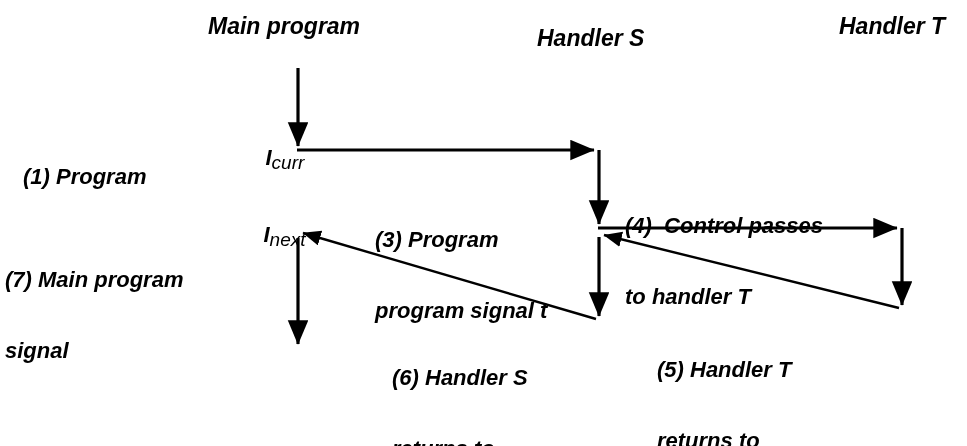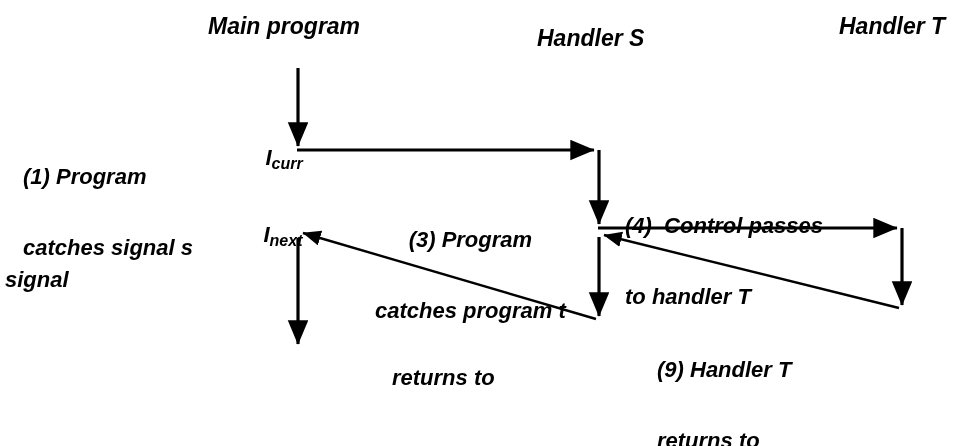--- a/index.html
+++ b/index.html
@@ -28,23 +28,23 @@
   }
   .step {
     font-size: 22px;
   }
   .ilabel {
     font-size: 22px;
     font-style: italic;
     font-weight: bold;
   }
   .ilabel sub {
-    font-size: 16px;
+    font-size: 19px;
     font-style: italic;
-    font-weight: bold;
+    font-weight: normal;
     vertical-align: baseline;
     position: relative;
     top: 4px;
   }
   svg.wires {
     position: absolute;
     left: 0;
     top: 0;
     width: 967px;
     height: 446px;
@@ -88,43 +88,44 @@
   <div class="lbl ilabel" style="left:241px; top:122px;">
     <span>I</span><sub>curr</sub>
   </div>
 
   <div class="lbl ilabel" style="left:239px; top:199px;">
     <span>I</span><sub>next</sub>
   </div>
 
   <div class="lbl step" style="left:23px; top:117px;">
     <div>(1) Program</div>
-    <div>catches signal s</div>
   </div>
 
 
-  <div class="lbl step" style="left:375px; top:180px;text-align:center;">
+  <div class="lbl step" style="left:375px; top:180px;">
     <div>(3) Program</div>
-    <div>catches program t</div>
+    <div>program signal t</div>
   </div>
 
   <div class="lbl step" style="left:625px; top:166px;">
     <div>(4)  Control passes</div>
     <div>to handler T</div>
   </div>
 
   <div class="lbl step" style="left:657px; top:310px;">
-    <div>(9) Handler T</div>
+    <div>(5) Handler T</div>
     <div>returns to</div>
     
   </div>
 
   <div class="lbl step" style="left:392px; top:318px;">
+    <div>(6) Handler S</div>
     <div>returns to</div>
     
     
   </div>
 
   <div class="lbl step" style="left:5px; top:220px;">
+    <div>(7) Main program</div>
     <div>signal</div>
   </div>
 
 </div>
 
 </body></html>

